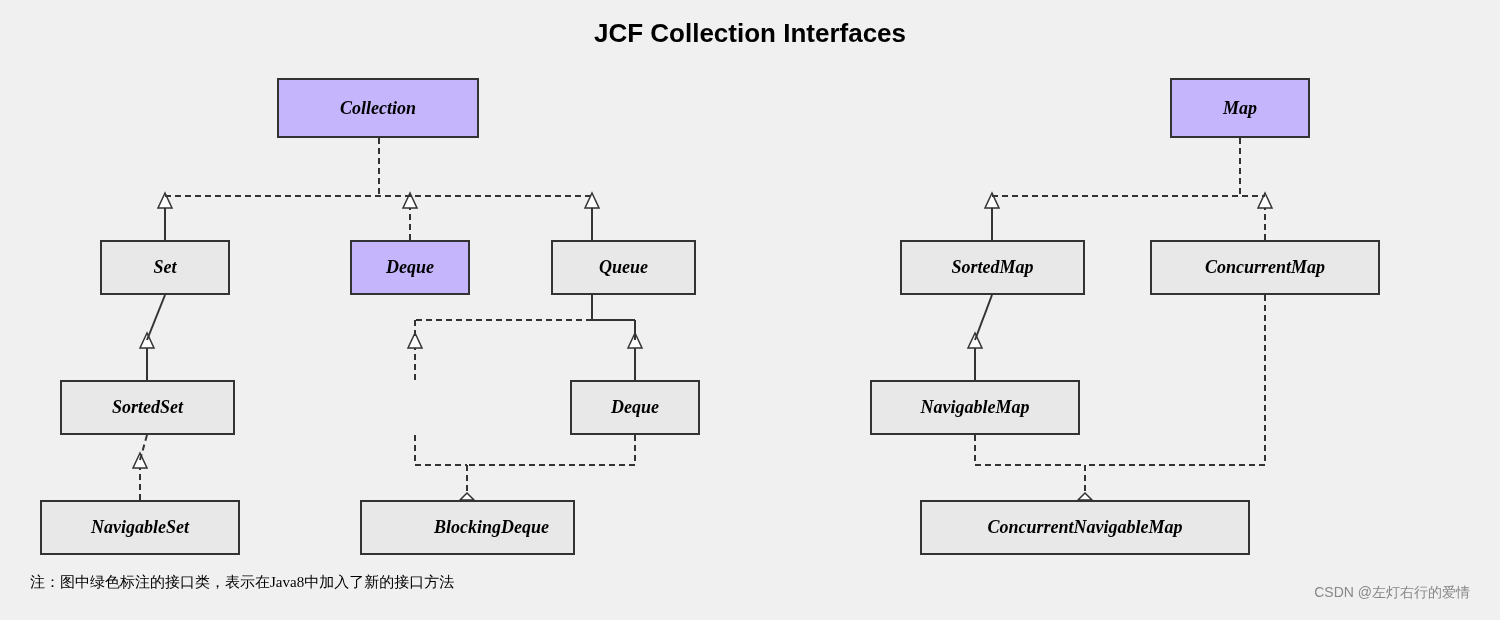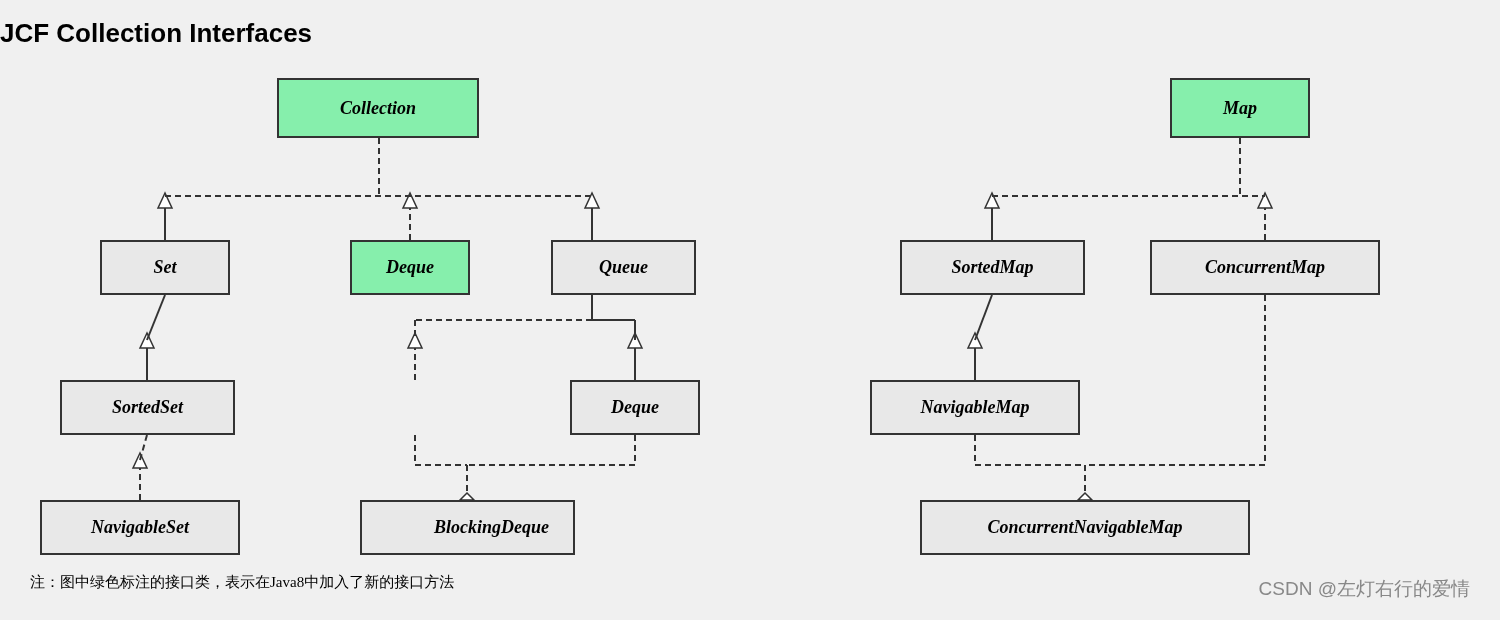--- a/index.html
+++ b/index.html
@@ -11,21 +11,21 @@
       overflow: hidden;
       position: relative;
     }
     .diagram-container {
       width: 1500px;
       height: 620px;
       background: #f0f0f0;
       position: relative;
     }
     .title {
-      text-align: left;
+      text-align: center;
       font-size: 26px;
       font-weight: bold;
       padding-top: 18px;
       padding-bottom: 10px;
       font-family: Arial, sans-serif;
     }
     svg {
       position: absolute;
       top: 0;
       left: 0;
@@ -39,32 +39,32 @@
       background: #e8e8e8;
       display: flex;
       align-items: center;
       justify-content: center;
       font-style: italic;
       font-weight: bold;
       font-size: 18px;
       font-family: 'Times New Roman', Times, serif;
     }
     .node.green {
-      background: #86efac;
+      background: #c4b5fd;
       border-color: #333;
     }
     .note {
       position: absolute;
       font-size: 15px;
       font-family: Liberation Serif, serif;
       color: #000;
     }
     .watermark {
       position: absolute;
-      font-size: 19px;
+      font-size: 14px;
       color: #888;
       font-family: Arial, sans-serif;
       margin-left: 22px;
     }
   </style>
 </head>
 <body>
 
 <div class="diagram-container">
   <div class="title">JCF Collection Interfaces</div>

